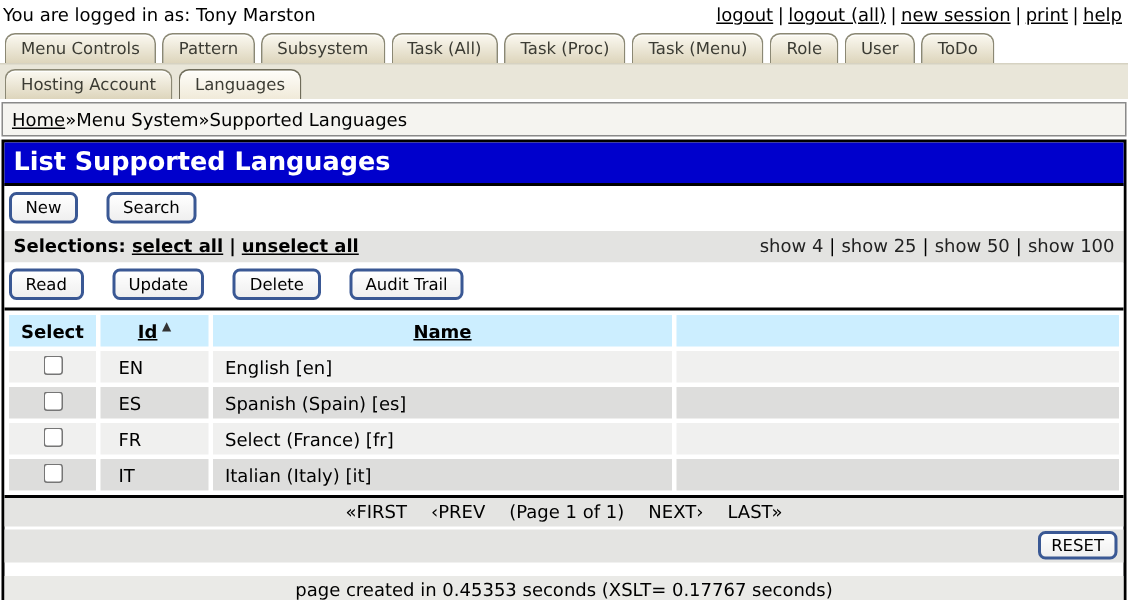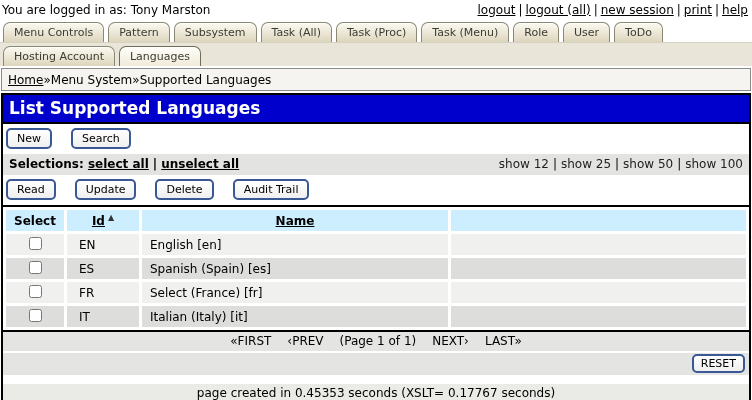--- a/index.html
+++ b/index.html
@@ -142,21 +142,21 @@
     <button class="btn">New</button>
     <button class="btn">Search</button>
   </div>
 
   <div class="selrow">
     <div class="sel-left">
       <span>Selections:</span>
       <a>select all</a><span class="pipe">|</span><a>unselect all</a>
     </div>
     <div class="showlinks">
-      <a>show 12</a><span class="pipe">|</span><a>show 25</a><span class="pipe">|</span><a>show 50</a><span class="pipe">|</span><a>show 100</a>
+      <a>show 4</a><span class="pipe">|</span><a>show 25</a><span class="pipe">|</span><a>show 50</a><span class="pipe">|</span><a>show 100</a>
     </div>
   </div>
 
   <div class="btnrow">
     <button class="btn">Read</button>
     <button class="btn">Update</button>
     <button class="btn">Delete</button>
     <button class="btn">Audit Trail</button>
   </div>
 

